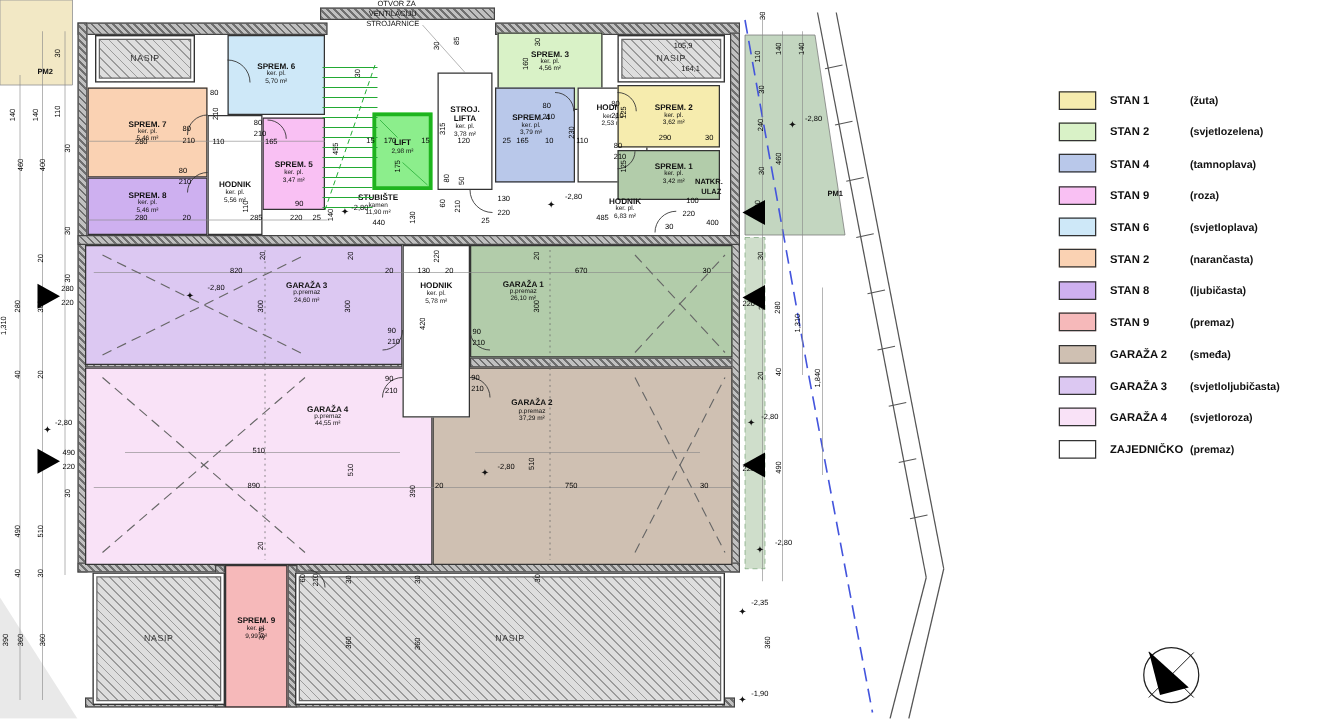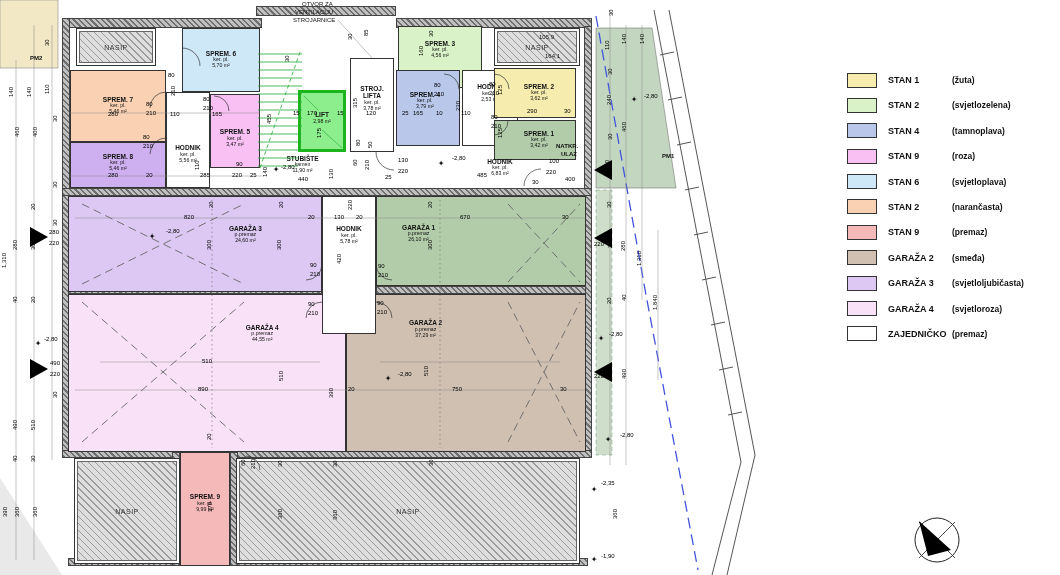--- a/index.html
+++ b/index.html
@@ -516,20 +516,25 @@
         <span class="lg-sw" style="background: rgb(206, 232, 248);"></span>
         <span class="lg-label">STAN 6</span>
         <span class="lg-cname">(svjetloplava)</span>
       </div>
       <div class="lg-row">
         <span class="lg-sw" style="background: rgb(250, 210, 179);"></span>
         <span class="lg-label">STAN 2</span>
         <span class="lg-cname">(narančasta)</span>
       </div>
       <div class="lg-row">
+        <span class="lg-sw" style="background: rgb(206, 176, 240);"></span>
+        <span class="lg-label">STAN 8</span>
+        <span class="lg-cname">(ljubičasta)</span>
+      </div>
+      <div class="lg-row">
         <span class="lg-sw" style="background: rgb(246, 185, 186);"></span>
         <span class="lg-label">STAN 9</span>
         <span class="lg-cname">(premaz)</span>
       </div>
       <div class="lg-row">
         <span class="lg-sw" style="background: rgb(207, 192, 178);"></span>
         <span class="lg-label">GARAŽA 2</span>
         <span class="lg-cname">(smeđa)</span>
       </div>
       <div class="lg-row">

